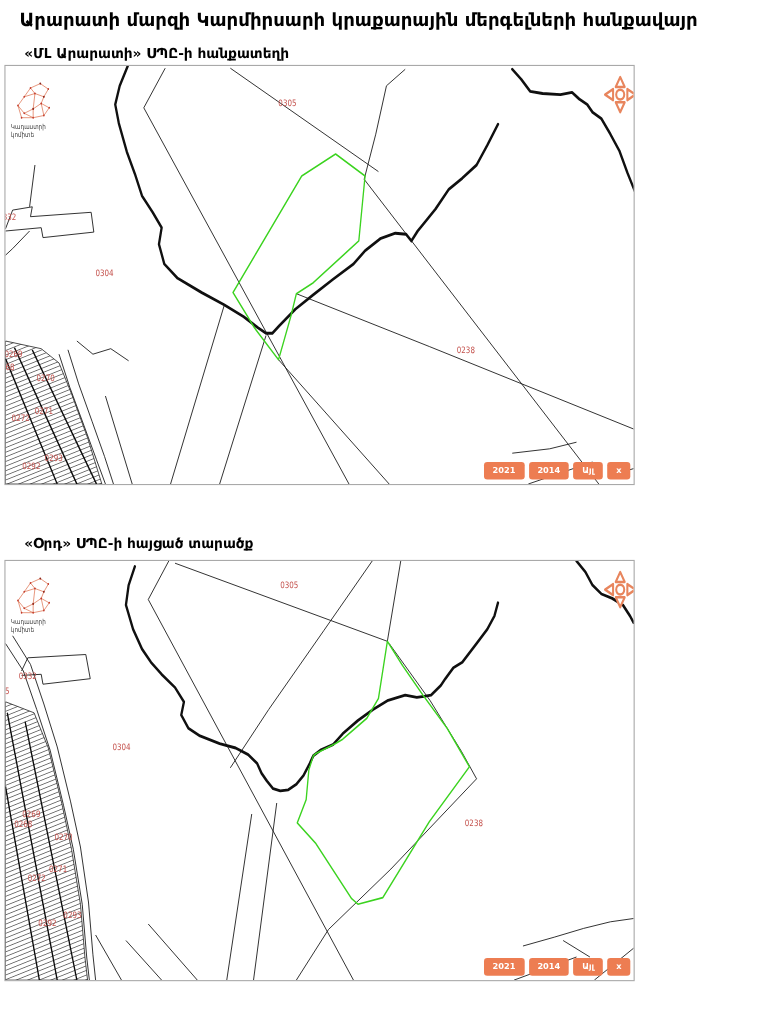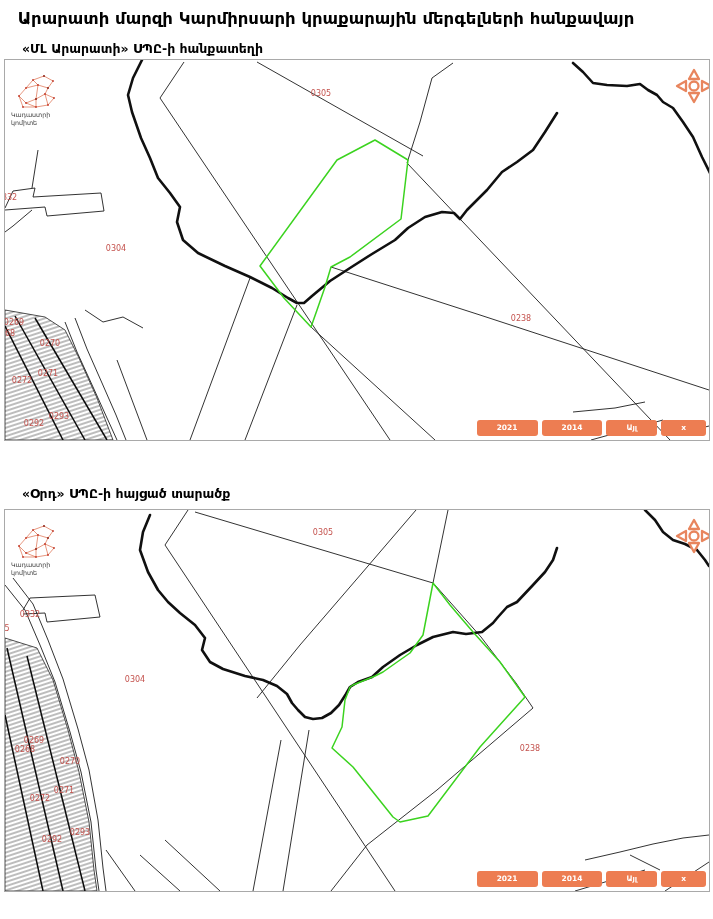--- a/index.html
+++ b/index.html
@@ -1,28 +1,28 @@
 <!DOCTYPE html>
 <html><head>
 <meta charset="utf-8">
 <style>
   html,body{margin:0;padding:0;background:#fff;}
   body{width:713px;height:919px;position:relative;font-family:"DejaVu Sans",sans-serif;overflow:hidden;}
   .page-title{position:absolute;top:9px;left:0;width:652px;text-align:center;font-weight:bold;font-size:16.5px;color:#000;}
   .map-subtitle{position:absolute;font-weight:bold;font-size:12.5px;color:#000;}
   #sub1{left:22px;top:41px;}
   #sub2{left:22px;top:486px;}
-  .map-panel{position:absolute;left:4px;width:706px;background:#fff;border:1px solid #a9a9a9;box-sizing:border-box;}
+  .map-panel{position:absolute;left:4px;width:573px;background:#fff;border:1px solid #a9a9a9;box-sizing:border-box;}
   #map1{top:59px;height:382px;}
   #map2{top:509px;height:383px;}
   .map-panel svg{display:block;width:100%;height:100%;}
   .parcel-label{font-size:8px;fill:#c4524d;text-anchor:middle;font-family:"DejaVu Sans",sans-serif;}
   .logo-text{font-size:6.3px;fill:#3a3a3a;font-family:"DejaVu Sans",sans-serif;}
   .btn-row{position:absolute;right:3px;bottom:4px;display:flex;gap:4px;align-items:center;}
-  .map-btn{background:#ed7d52;color:#fff;font-size:7.5px;font-weight:bold;border-radius:3px;padding:4px 20px;line-height:8px;cursor:pointer;}
+  .map-btn{background:#ed7d52;color:#fff;font-size:7.5px;font-weight:bold;border-radius:3px;padding:4px 8px;line-height:8px;cursor:pointer;}
   .thin{stroke:#1c1c1c;stroke-width:0.9;fill:none;}
   .river{stroke:#101010;stroke-width:2.6;fill:none;stroke-linejoin:round;stroke-linecap:round;}
   .road{stroke:#0a0a0a;stroke-width:1.5;fill:none;}
   .green-poly{stroke:#3bd31f;stroke-width:1.5;fill:none;stroke-linejoin:round;}
   .logo-net{stroke:#dd6a47;stroke-width:0.7;fill:none;}
   .logo-dot{fill:#c0392b;}
   .logo-dot2{fill:#8e2318;}
   .compass{stroke:#e8855d;stroke-width:2.3;fill:#fff;stroke-linejoin:round;}
 </style>
 </head>

